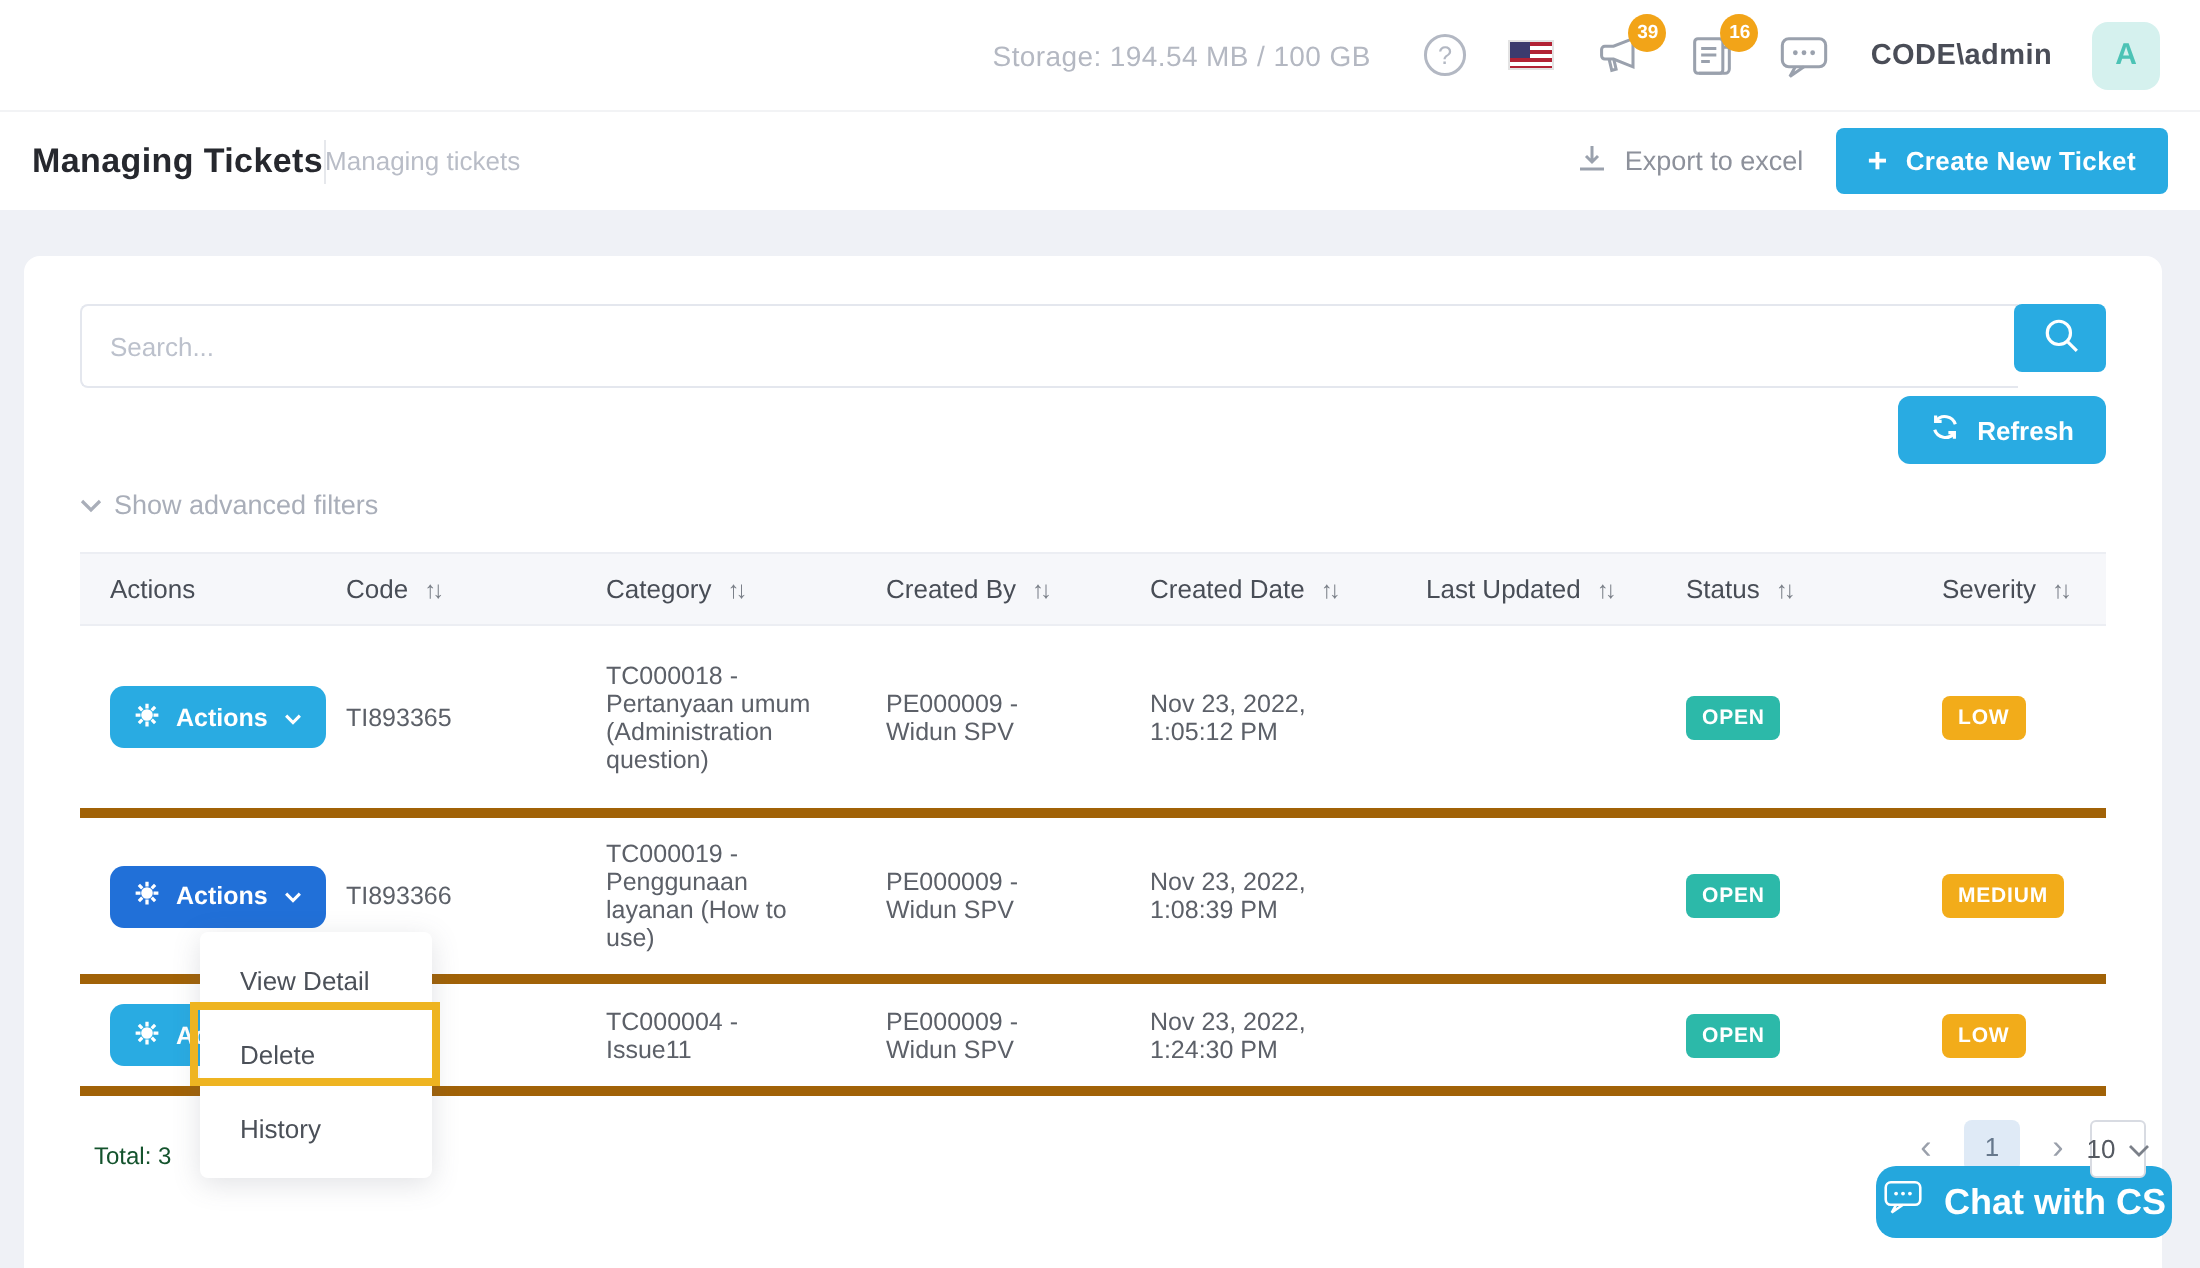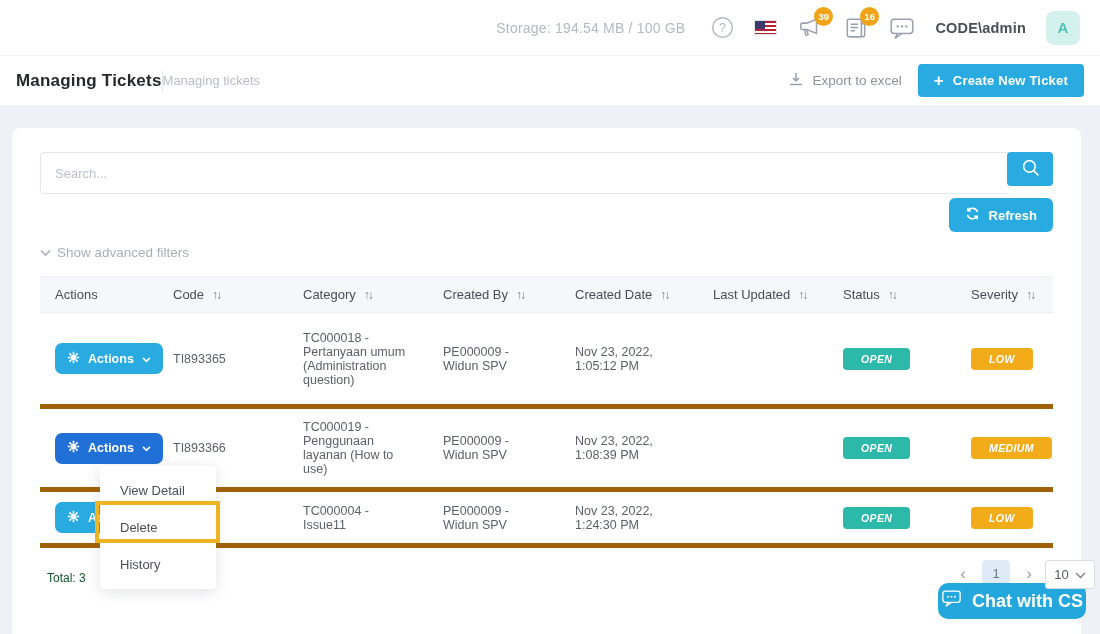--- a/index.html
+++ b/index.html
@@ -38,37 +38,37 @@
 
   
   .tickets-table { position:absolute; top:148px; left:28px; width:1013px; border-collapse:collapse; table-layout:fixed; font-size:12.5px; color:#5c6068; }
   .tickets-table thead th { background:#f6f7fa; border-top:1px solid #eceef3; border-bottom:1px solid #eceef3; height:36px; font-weight:400; color:#484d56; text-align:left; padding:0 0 0 15px; font-size:13px; }
   .tickets-table td { border-bottom:5px solid #a16207; padding:10px 15px; vertical-align:middle; }
   .row-1 { height:94px; } .row-2 { height:83px; } .row-3 { height:56px; }
   .sort-icon { color:#7b8089; font-size:12px; margin-left:8px; letter-spacing:-2px; }
   .sort-icon::after { content:"↑↓"; }
   .actions-btn { display:flex; align-items:center; gap:8px; background:#29abe2; color:#fff; border:none; height:31px; padding:0 12px; border-radius:7px; font-size:12.5px; font-weight:600; font-family:inherit; cursor:pointer; }
   .actions-btn.active { background:#2170d8; }
-  .pill { display:inline-block; padding:5px 18px; border-radius:4px; color:#fff; font-size:10.5px; font-weight:600; letter-spacing:.4px;font-style:italic; }
+  .pill { display:inline-block; padding:5px 8px; border-radius:4px; color:#fff; font-size:10.5px; font-weight:600; letter-spacing:.4px; }
   .pill-open { background:#2cb9a9; }
   .pill-sev { background:#f2ac1a; }
 
   
   .dropdown-menu { position:absolute; top:466px; left:100px; width:116px; background:#fff; border-radius:4px; box-shadow:0 3px 14px rgba(90,95,110,.18); z-index:10; padding:6px 0; }
   .dropdown-item { padding:11px 0 11px 20px; font-size:13px; color:#4b5058; cursor:pointer; }
   .highlight-box { position:absolute; top:501px; left:95px; width:125px; height:42px; border:4px solid #eeb421; z-index:11; pointer-events:none; }
 
   
   .total-label { position:absolute; top:571px; left:47px; font-size:12px; color:#14532d; z-index:3; }
   .pagination { position:absolute; top:560px; left:952px; display:flex; align-items:center; gap:8px; z-index:3; }
   .page-arrow { width:22px; height:26px; background:none; border:none; color:#9aa0ab; font-size:17px; cursor:pointer; font-family:inherit; line-height:1; }
   .prev-icon::before { content:"‹"; }
   .next-icon::before { content:"›"; }
   .page-num { width:28px; height:26px; background:#dfeaf6; border-radius:4px; color:#66788c; font-size:13px; display:flex; align-items:center; justify-content:center; cursor:pointer; }
-  .page-size-select { position:absolute; top:560px; left:1045px; width:50px; height:29px; border:1px solid #d8dbe2; border-radius:3px; background:#fff; display:flex; align-items:center; justify-content:center; gap:6px; font-size:13px; color:#555a62; cursor:pointer; z-index:13; }
+  .page-size-select { position:absolute; top:560px; left:1045px; width:28px; height:29px; border:1px solid #d8dbe2; border-radius:3px; background:#fff; display:flex; align-items:center; justify-content:center; gap:6px; font-size:13px; color:#555a62; cursor:pointer; z-index:13; }
   .chat-btn { position:absolute; top:583px; left:938px; width:148px; height:36px; background:#24a7dd; border:none; border-radius:10px; color:#fff; font-size:18px; font-weight:600; font-family:inherit; display:flex; align-items:center; justify-content:center; gap:10px; cursor:pointer; z-index:12; }
 
   .muted-stroke { stroke:#9aa1ad; }
 </style>
 </head>
 <body>
 
 <header class="top-header">
   <span class="storage">Storage: 194.54 MB / 100 GB</span>
 

